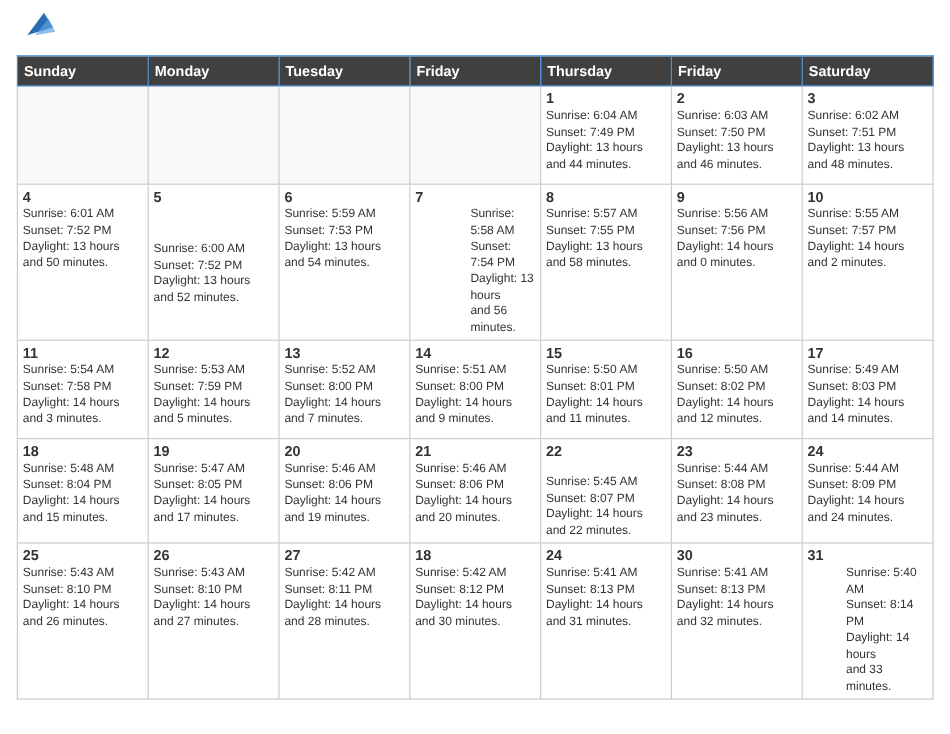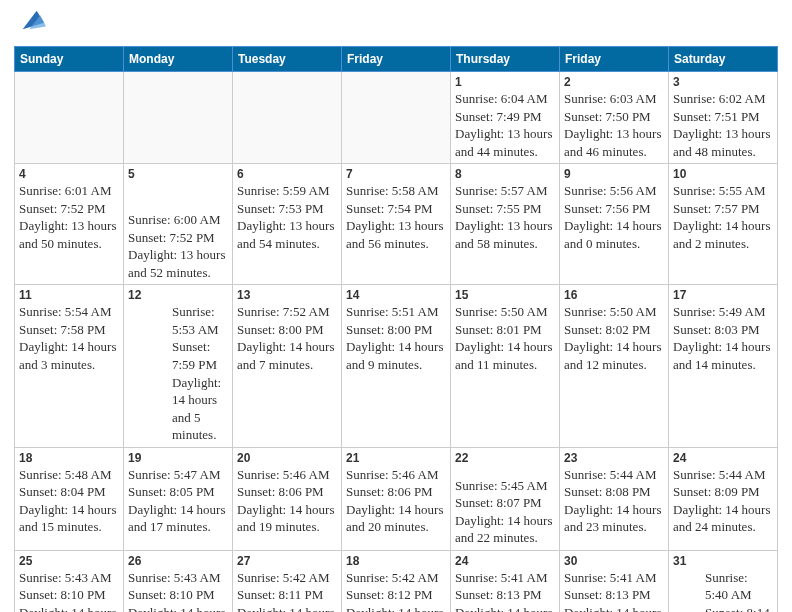--- a/index.html
+++ b/index.html
@@ -49,21 +49,21 @@
     .location {
       font-size: 15px;
       color: #444;
     }
     .calendar {
       width: 100%;
       border-collapse: collapse;
       border: 1px solid #ccc;
     }
     .calendar th {
-      background: #0369a1;
+      background: #404040;
       color: #fff;
       text-align: left;
       font-size: 12px;
       padding: 5px 5px;
       border: 1px solid #4a8fd5;
     }
     .calendar td {
       vertical-align: top;
       border: 1px solid #ccc;
       padding: 3px 4px;
@@ -77,24 +77,23 @@
       background: #f9f9f9;
     }
     .day-number {
       font-size: 12px;
       font-weight: bold;
       color: #333;
       display: block;
       margin-bottom: 1px;
     }
     .day-info {
-      font-size: 13px;
+      font-size: 10px;
       color: #333;
       line-height: 1.35;
-      font-family: Liberation Serif, serif;
     }
   </style>
 </head>
 <body>
 
 <div class="page">
   <div class="header">
     <div class="logo">
       <div class="logo-text">
         <span style="font-size:17px;font-weight:bold;color:#333;"></span>
@@ -168,21 +167,21 @@
           </td>
           <td>
             <span class="day-number">6</span>
             <div class="day-info" style="white-space: pre-line;">Sunrise: 5:59 AM
 Sunset: 7:53 PM
 Daylight: 13 hours
 and 54 minutes.</div>
           </td>
           <td>
             <span class="day-number">7</span>
-            <div class="day-info" style="white-space: pre-line;">Sunrise: 5:58 AM
+            <div class="day-info" style="white-space: pre-line; margin-left: 46px;">Sunrise: 5:58 AM
 Sunset: 7:54 PM
 Daylight: 13 hours
 and 56 minutes.</div>
           </td>
           <td>
             <span class="day-number">8</span>
             <div class="day-info" style="white-space: pre-line;">Sunrise: 5:57 AM
 Sunset: 7:55 PM
 Daylight: 13 hours
 and 58 minutes.</div>
@@ -205,28 +204,28 @@
         <tr>
           <td>
             <span class="day-number">11</span>
             <div class="day-info" style="white-space: pre-line;">Sunrise: 5:54 AM
 Sunset: 7:58 PM
 Daylight: 14 hours
 and 3 minutes.</div>
           </td>
           <td>
             <span class="day-number">12</span>
-            <div class="day-info" style="white-space: pre-line; margin-left: 44px;">Sunrise: 5:53 AM
+            <div class="day-info" style="white-space: pre-line;">Sunrise: 5:53 AM
 Sunset: 7:59 PM
 Daylight: 14 hours
 and 5 minutes.</div>
           </td>
           <td>
             <span class="day-number">13</span>
-            <div class="day-info" style="white-space: pre-line;">Sunrise: 7:52 AM
+            <div class="day-info" style="white-space: pre-line;">Sunrise: 5:52 AM
 Sunset: 8:00 PM
 Daylight: 14 hours
 and 7 minutes.</div>
           </td>
           <td>
             <span class="day-number">14</span>
             <div class="day-info" style="white-space: pre-line;">Sunrise: 5:51 AM
 Sunset: 8:00 PM
 Daylight: 14 hours
 and 9 minutes.</div>

